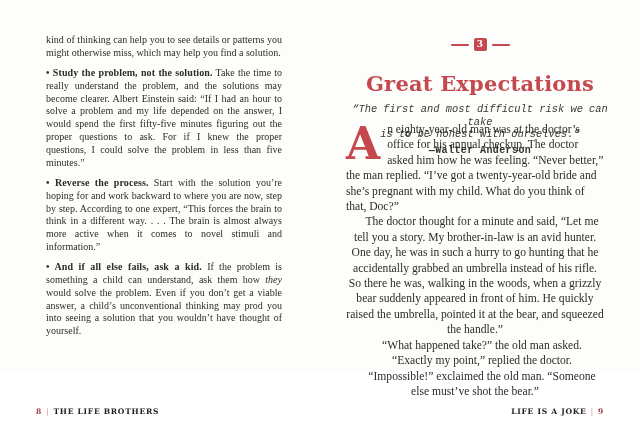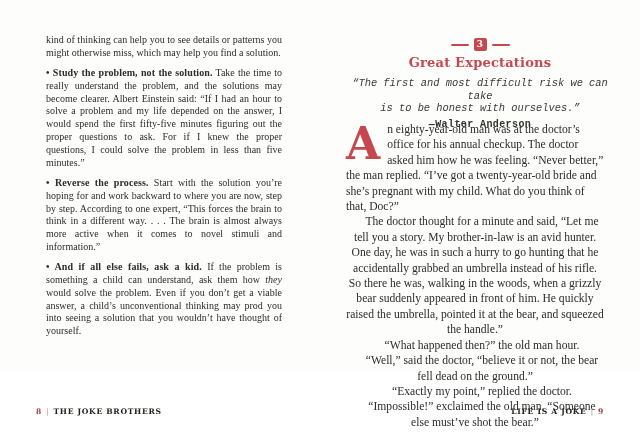--- a/index.html
+++ b/index.html
@@ -47,24 +47,24 @@
   .chapter-badge {
     width: 13px; height: 13px;
     border-radius: 2px;
     color: #ffffff;
     font-family: "DejaVu Serif", serif;
     font-weight: bold;
     font-size: 9px; line-height: 13px;
     text-align: center;
   }
   .chapter-title {
-    margin-top: 4px;
+    margin-top: 20px;
     font-family: "DejaVu Serif", serif;
     font-weight: bold;
-    font-size: 13px;
+    font-size: 21px;
     letter-spacing: 0.2px;
   }
   .epigraph {
     margin-top: 7px;
     font-style: italic;
     font-size: 10.4px;
     line-height: 12.6px;
     color: #3b3733;
     font-family: Liberation Mono, monospace;
   }
@@ -119,43 +119,42 @@
 <div class="spread" style="background: rgb(253, 253, 252);">
 
   <div class="left-col">
       <p>kind of thinking can help you to see details or patterns you might otherwise miss, which may help you find a solution.</p>
       <p><strong>• Study the problem, not the solution.</strong> Take the time to really understand the problem, and the solutions may become clearer. Albert Einstein said: “If I had an hour to solve a problem and my life depended on the answer, I would spend the first fifty-five minutes figuring out the proper questions to ask. For if I knew the proper questions, I could solve the problem in less than five minutes.”</p>
       <p><strong>• Reverse the process.</strong> Start with the solution you’re hoping for and work backward to where you are now, step by step. According to one expert, “This forces the brain to think in a different way. . . . The brain is almost always more active when it comes to novel stimuli and information.”</p>
       <p><strong>• And if all else fails, ask a kid.</strong> If the problem is something a child can understand, ask them how <em>they</em> would solve the problem. Even if you don’t get a viable answer, a child’s unconventional thinking may prod you into seeing a solution that you wouldn’t have thought of yourself.</p>
     </div>
 
   <div class="footer footer-left">
-    <span class="folio-num" style="color: rgb(156, 67, 72);">8</span><span class="folio-sep" style="color: rgb(223, 160, 163);">|</span><span>THE JOKE BROTHERS</span>
+    <span class="folio-num" style="color: rgb(156, 67, 72);">8</span><span class="folio-sep" style="color: rgb(223, 160, 163);">|</span><span>THE LIFE BROTHERS</span>
   </div>
 
   <div class="chapter-head">
     <div class="badge-row">
       <span class="badge-dash" style="background: rgb(196, 72, 78);"></span>
       <span class="chapter-badge" style="background: rgb(196, 72, 78);">3</span>
       <span class="badge-dash" style="background: rgb(196, 72, 78);"></span>
     </div>
     <div class="chapter-title" style="color: rgb(196, 72, 78);">Great Expectations</div>
     <div class="epigraph">
       <div>“The first and most difficult risk we can take</div>
       <div>is to be honest with ourselves.”</div>
       <div class="epigraph-attr">—Walter Anderson</div>
     </div>
   </div>
 
   <div class="right-col">
     <p><span class="dropcap" style="color: rgb(196, 72, 78);">A</span><span>n eighty-year-old man was at the doctor’s office for his annual checkup. The doctor asked him how he was feeling. “Never better,” the man replied. “I’ve got a twenty-year-old bride and she’s pregnant with my child. What do you think of that, Doc?”</span></p>
     <div>
         <p class="indent">The doctor thought for a minute and said, “Let me tell you a story. My brother-in-law is an avid hunter. One day, he was in such a hurry to go hunting that he accidentally grabbed an umbrella instead of his rifle. So there he was, walking in the woods, when a grizzly bear suddenly appeared in front of him. He quickly raised the umbrella, pointed it at the bear, and squeezed the handle.”</p>
-        <p class="indent">“What happened then?” the old man hour.</p>
-        <p class="indent">“Well,” said the doctor, “believe it or not, the bear fell dead on the ground.”</p>
+        <p class="indent">“What happened take?” the old man asked.</p>
         <p class="indent">“Exactly my point,” replied the doctor.</p>
         <p class="indent">“Impossible!” exclaimed the old man. “Someone else must’ve shot the bear.”</p>
       </div>
   </div>
 
   <div class="footer footer-right">
     <span>LIFE IS A JOKE</span><span class="folio-sep" style="color: rgb(223, 160, 163);">|</span><span class="folio-num" style="color: rgb(156, 67, 72);">9</span>
   </div>
 
 </div>

